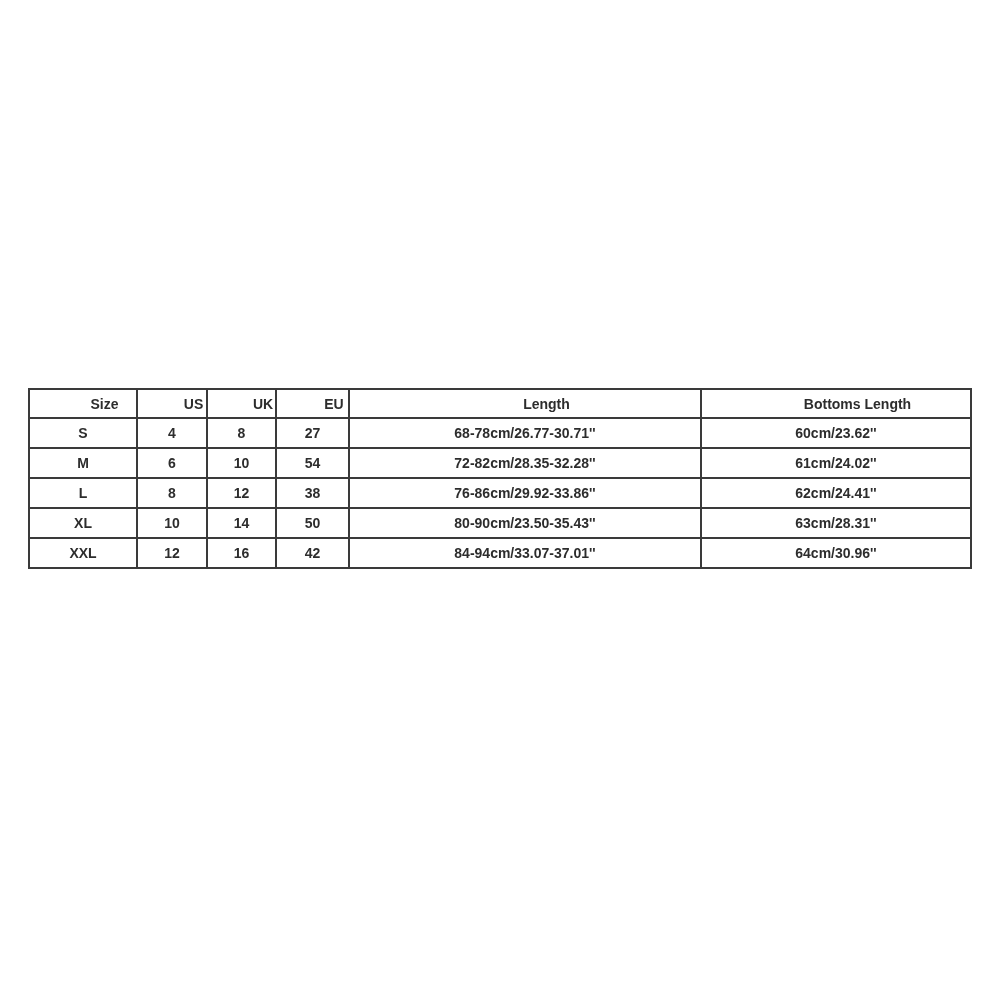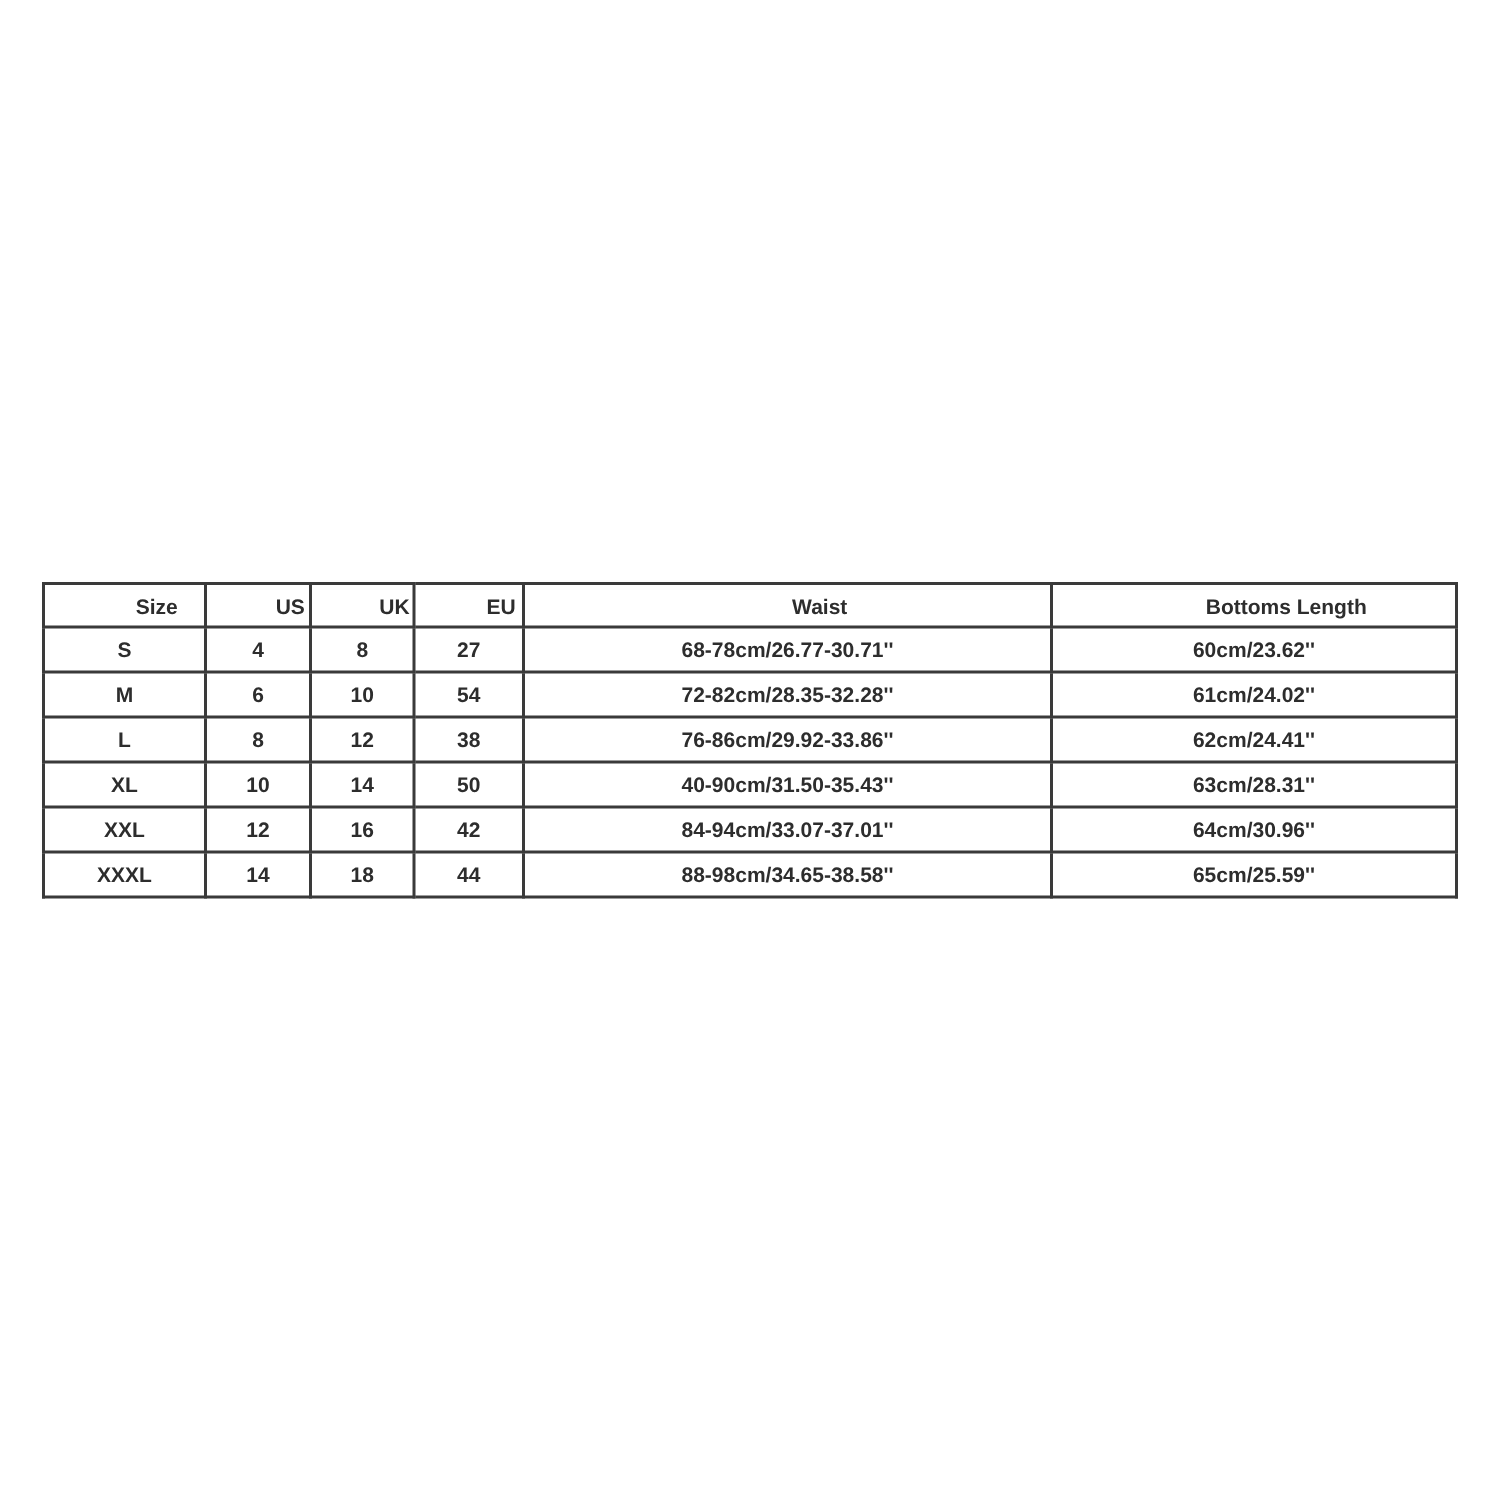--- a/index.html
+++ b/index.html
@@ -53,21 +53,21 @@
       <col style="width: 73px;">
       <col style="width: 352px;">
       <col style="width: 270px;">
     </colgroup>
   <thead>
     <tr>
         <th>Size</th>
         <th>US</th>
         <th>UK</th>
         <th>EU</th>
-        <th>Waist</th>
+        <th>Length</th>
         <th>Bottoms Length</th>
       </tr>
   </thead>
   <tbody>
       <tr>
         <td>S</td>
         <td>4</td>
         <td>8</td>
         <td>27</td>
         <td>68-78cm/26.77-30.71''</td>
@@ -87,33 +87,25 @@
         <td>12</td>
         <td>38</td>
         <td>76-86cm/29.92-33.86''</td>
         <td>62cm/24.41''</td>
       </tr>
       <tr>
         <td>XL</td>
         <td>10</td>
         <td>14</td>
         <td>50</td>
-        <td>40-90cm/31.50-35.43''</td>
+        <td>80-90cm/23.50-35.43''</td>
         <td>63cm/28.31''</td>
       </tr>
       <tr>
         <td>XXL</td>
         <td>12</td>
         <td>16</td>
         <td>42</td>
         <td>84-94cm/33.07-37.01''</td>
         <td>64cm/30.96''</td>
       </tr>
-      <tr>
-        <td>XXXL</td>
-        <td>14</td>
-        <td>18</td>
-        <td>44</td>
-        <td>88-98cm/34.65-38.58''</td>
-        <td>65cm/25.59''</td>
-      </tr>
     </tbody>
 </table>
 
 </body></html>

